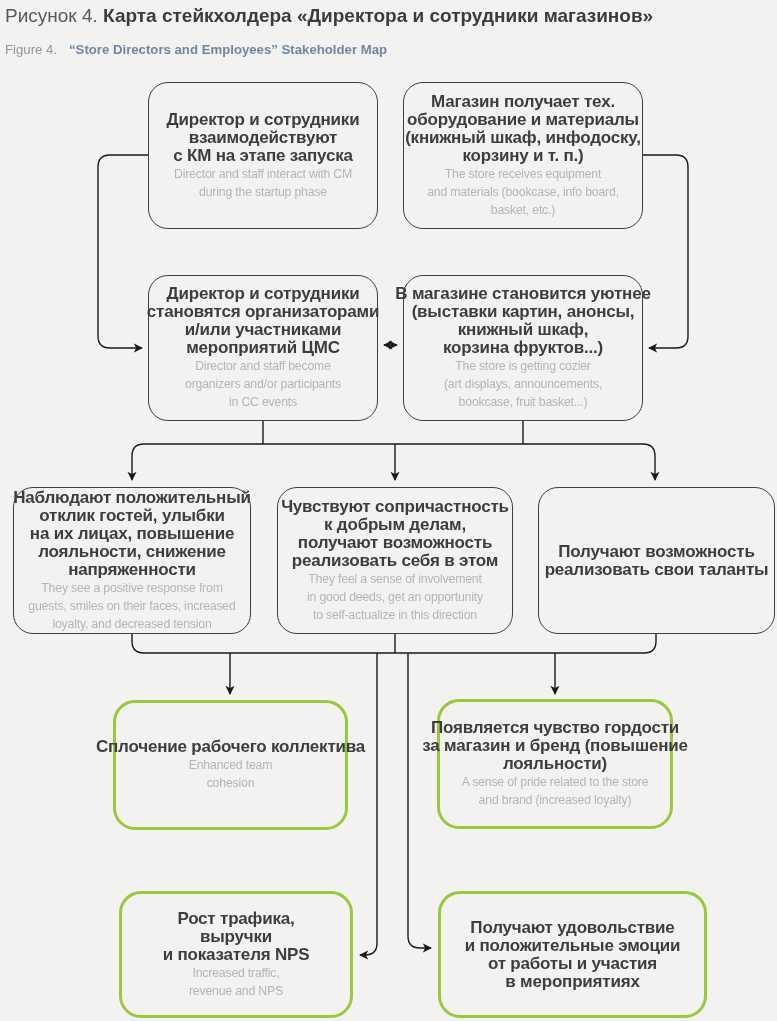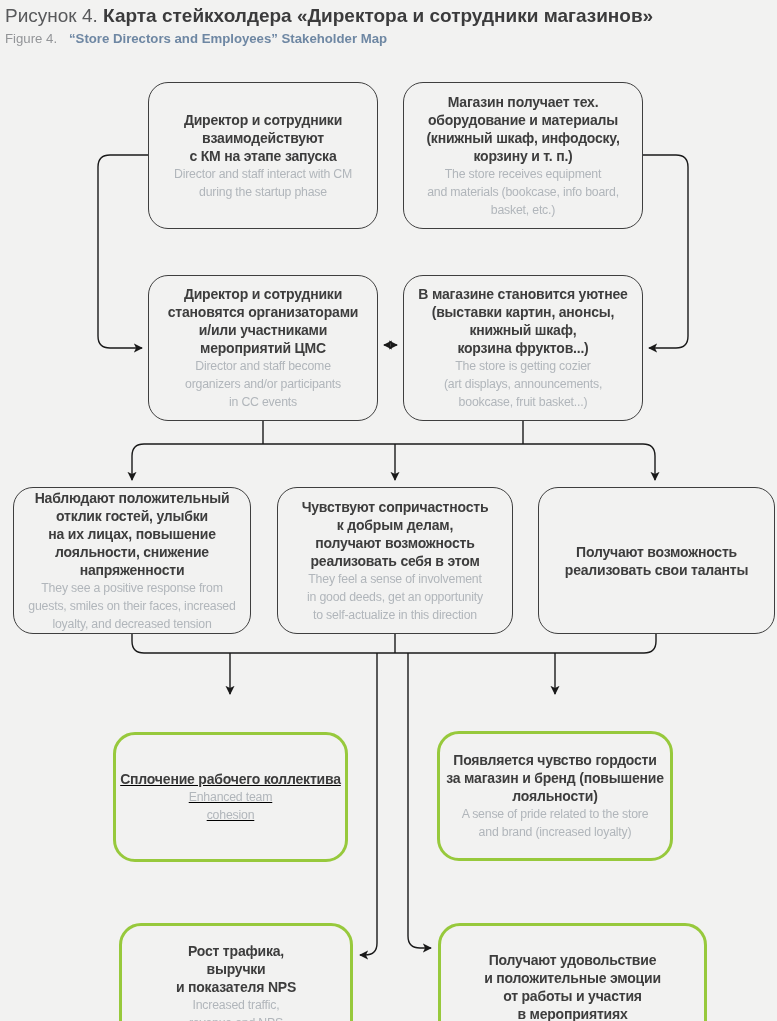--- a/index.html
+++ b/index.html
@@ -14,43 +14,42 @@
     background: var(--background, #f2f2f1);
     overflow: hidden;
   }
   .connectors {
     position: absolute; left: 0; top: 0;
     width: 777px; height: 1021px;
   }
   .header { position: absolute; left: 5px; top: 5px; }
   .header-line1 { font-size: 19px; color: #58595b; white-space: pre; }
   .header-line1 b { color: #3b3b3c; font-weight: 700; }
-  .header-line2 { margin-top: 4px; font-size: 13.2px; color: #939598; display: flex; }
+  .header-line2 { margin-top: 15px; font-size: 13.2px; color: #939598; display: flex; }
   .fig-label-en { width: 64px; flex: 0 0 64px; }
   .title-en { color: var(--title-en-color, #6e87a3); font-weight: 700; }
 
   .box {
     position: absolute;
     box-sizing: border-box;
     display: flex; flex-direction: column;
     align-items: center; justify-content: center;
     text-align: center;
     background: var(--background, #f2f2f1);
     border: 1.5px solid var(--box-border, #3f3f3f);
     border-radius: 20px;
     padding: 2px 4px;
   }
   .box.green {
     border: 3px solid var(--accent-green, #97c93c);
     border-radius: 22px;
-    margin-top: 32px;
   }
   .ru {
     white-space: pre; letter-spacing: -0.2px;
-    font-size: 14px; line-height: 18px;
+    font-size: 17px; line-height: 18px;
     font-weight: 700; color: var(--text-ru, #3d3d3d);
   }
   .en {
     white-space: pre; letter-spacing: -0.2px;
     font-size: 12.3px; line-height: 18px;
     font-weight: 400; color: var(--text-en, #b1b6bb);
   }
 </style>
 </head>
 <body>
@@ -145,21 +144,21 @@
     <div class="en">They feel a sense of involvement
 in good deeds, get an opportunity
 to self-actualize in this direction</div>
   </div>
 
   <div class="box" style="left:538px; top:487px; width:237px; height:147px;">
     <div class="ru">Получают возможность
 реализовать свои таланты</div>
   </div>
 
-  <div class="box green" style="left:113px; top:700px; width:235px; height:130px;text-decoration:underline;">
+  <div class="box green" style="left:113px; top:700px; width:235px; height:130px;">
     <div class="ru">Сплочение рабочего коллектива</div>
     <div class="en">Enhanced team
 cohesion</div>
   </div>
 
   <div class="box green" style="left:437px; top:699px; width:236px; height:130px;">
     <div class="ru">Появляется чувство гордости
 за магазин и бренд (повышение
 лояльности)</div>
     <div class="en">A sense of pride related to the store

